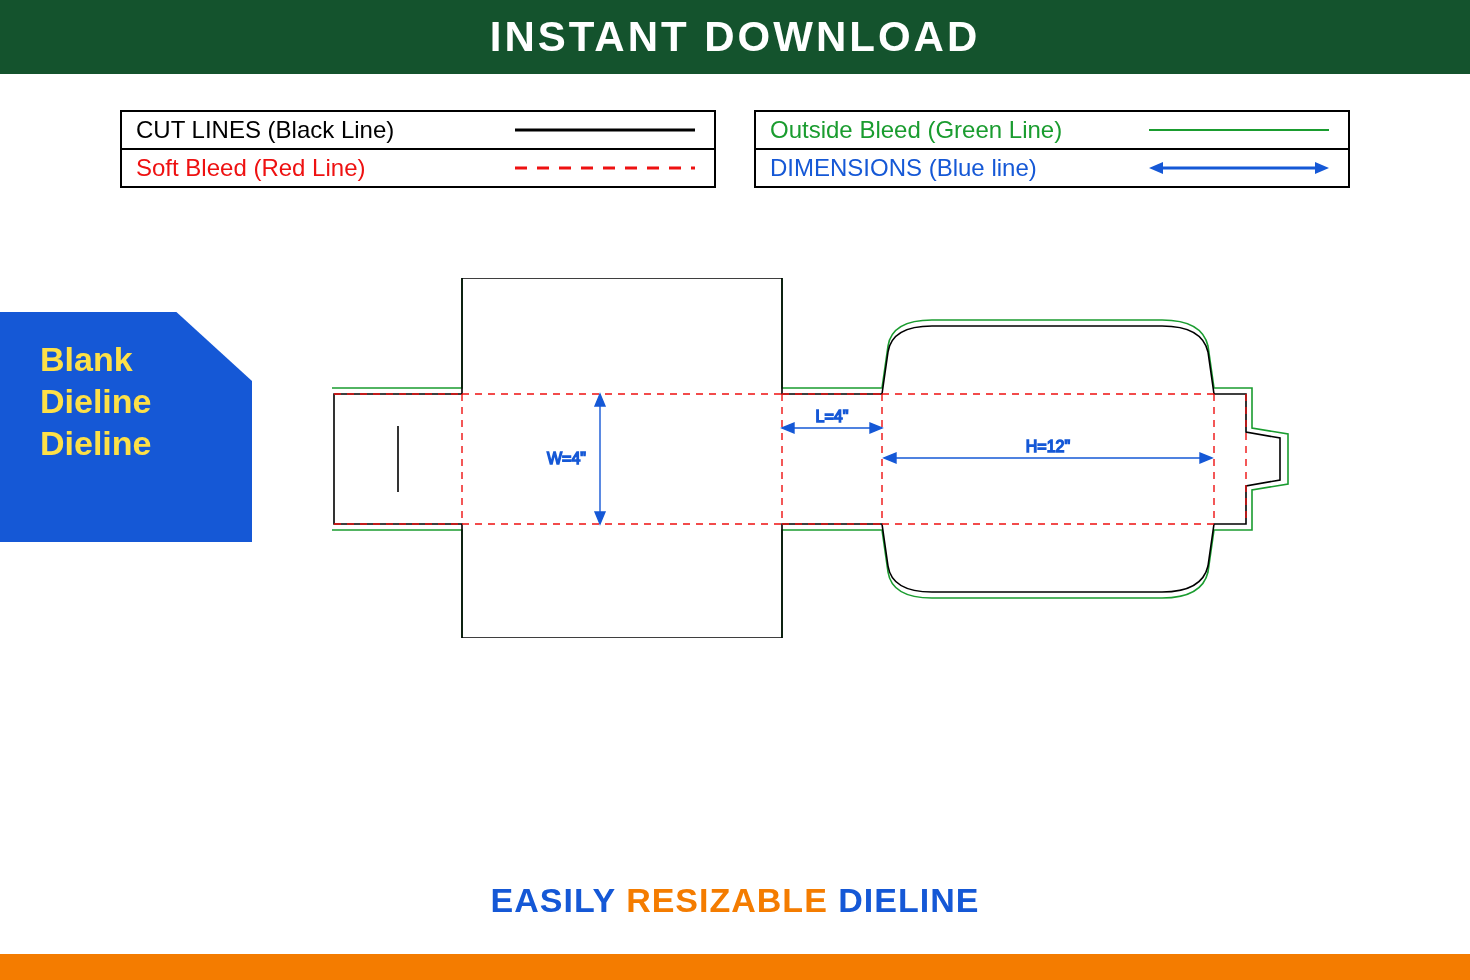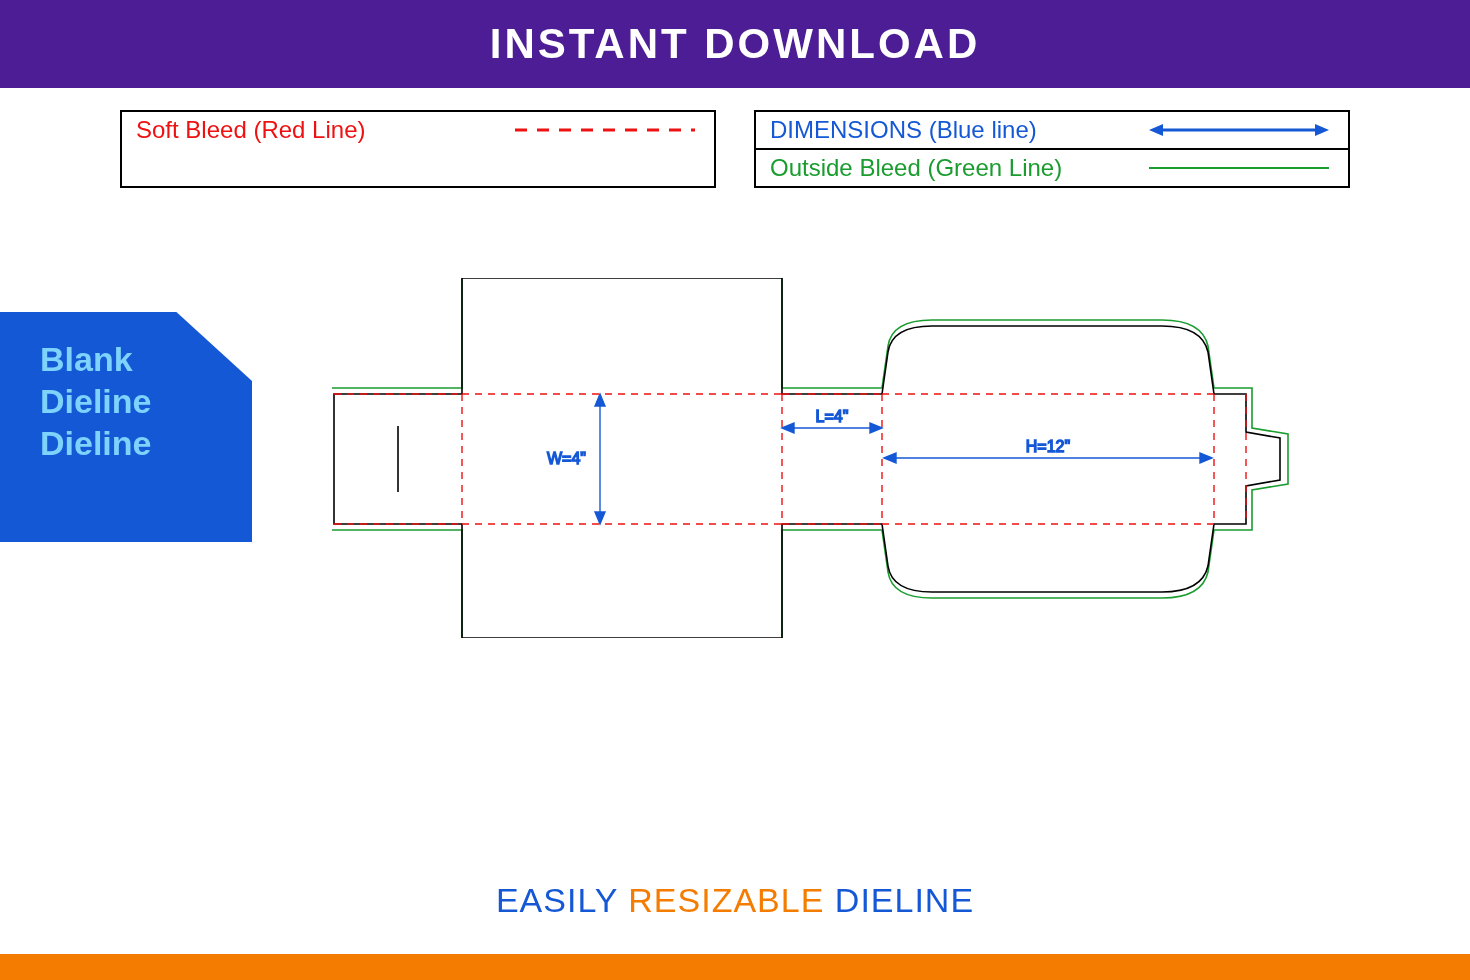--- a/index.html
+++ b/index.html
@@ -1,71 +1,79 @@
 <!DOCTYPE html>
 <html><head>
 <meta charset="utf-8">
 <style>
   html,body{margin:0;padding:0;width:1470px;height:980px;font-family:Arial,Helvetica,sans-serif;background:#fff;overflow:hidden}
-  .top-banner{width:100%;height:88px;background:#4c1d95;display:flex;align-items:center;justify-content:center}
+  .top-banner{width:100%;height:74px;background:#14532d;display:flex;align-items:center;justify-content:center}
   .top-banner-text{color:#fff;font-weight:700;font-size:42px;letter-spacing:3px}
   .bottom-banner{position:absolute;bottom:0;left:0;width:100%;height:26px;background:#f47c00}
-  .subtitle{position:absolute;bottom:60px;width:100%;text-align:center;font-weight:400;font-size:34px;letter-spacing:1px}
+  .subtitle{position:absolute;bottom:60px;width:100%;text-align:center;font-weight:700;font-size:34px;letter-spacing:1px}
   .subtitle .w1{color:#1558d6}
   .subtitle .w2{color:#f47c00}
   .subtitle .w3{color:#1558d6}
   .legend{position:absolute;top:110px;left:120px;right:120px;display:flex;gap:38px}
   .legend-col{flex:1;border:2px solid #000}
   .legend-row{height:36px;display:flex;align-items:center;padding:0 14px;font-size:24px}
   .legend-row + .legend-row{border-top:2px solid #000}
   .legend-label{flex:1}
   .legend-sample{width:190px;height:100%;display:flex;align-items:center;justify-content:center}
   .c-black{color:#000}
   .c-red{color:#e11}
   .c-blue{color:#1558d6}
   .c-green{color:#1a9c2f}
-  .side-tab{position:absolute;top:312px;left:0;width:252px;height:230px;background:#1558d6;color:#7dd3fc;font-weight:600;font-size:34px;line-height:42px;padding:26px 12px 0 40px;box-sizing:border-box;clip-path:polygon(0 0,70% 0,100% 30%,100% 100%,0 100%)}
+  .side-tab{position:absolute;top:312px;left:0;width:252px;height:230px;background:#1558d6;color:#fde047;font-weight:600;font-size:34px;line-height:42px;padding:26px 12px 0 40px;box-sizing:border-box;clip-path:polygon(0 0,70% 0,100% 30%,100% 100%,0 100%)}
   .diagram-wrap{position:absolute;top:278px;left:332px}
   .dim-label{font-family:Arial;font-size:16px;fill:#1558d6}
 </style>
 </head>
 <body>
 
 <div class="top-banner">
   <span class="top-banner-text">INSTANT DOWNLOAD</span>
 </div>
 
 <div class="legend">
   <div class="legend-col">
     <div class="legend-row">
+      <span class="legend-label c-black">CUT LINES (Black Line)</span>
+      <span class="legend-sample">
+        <svg width="180" height="4">
+            <line x1="0" y1="2" x2="180" y2="2" stroke="#000" stroke-width="3"></line>
+          </svg>
+      </span>
+    </div>
+    <div class="legend-row">
       <span class="legend-label c-red">Soft Bleed (Red Line)</span>
       <span class="legend-sample">
         <svg width="180" height="4">
             <line x1="0" y1="2" x2="180" y2="2" stroke="#e11" stroke-width="3" stroke-dasharray="12 10"></line>
           </svg>
       </span>
     </div>
   </div>
   <div class="legend-col">
     <div class="legend-row">
+      <span class="legend-label c-green">Outside Bleed (Green Line)</span>
+      <span class="legend-sample">
+        <svg width="180" height="4">
+            <line x1="0" y1="2" x2="180" y2="2" stroke="#1a9c2f" stroke-width="2"></line>
+          </svg>
+      </span>
+    </div>
+    <div class="legend-row">
       <span class="legend-label c-blue">DIMENSIONS (Blue line)</span>
       <span class="legend-sample">
         <svg width="180" height="18">
           <line x1="6" y1="9" x2="174" y2="9" stroke="#1558d6" stroke-width="3"></line>
           <polygon points="0,9 14,3 14,15" fill="#1558d6"></polygon>
           <polygon points="180,9 166,3 166,15" fill="#1558d6"></polygon>
         </svg>
-      </span>
-    </div>
-    <div class="legend-row">
-      <span class="legend-label c-green">Outside Bleed (Green Line)</span>
-      <span class="legend-sample">
-        <svg width="180" height="4">
-            <line x1="0" y1="2" x2="180" y2="2" stroke="#1a9c2f" stroke-width="2"></line>
-          </svg>
       </span>
     </div>
   </div>
 </div>
 
 <div class="side-tab">
   <div>Blank</div>
   <div>Dieline</div>
   <div>Dieline</div>
 </div>

